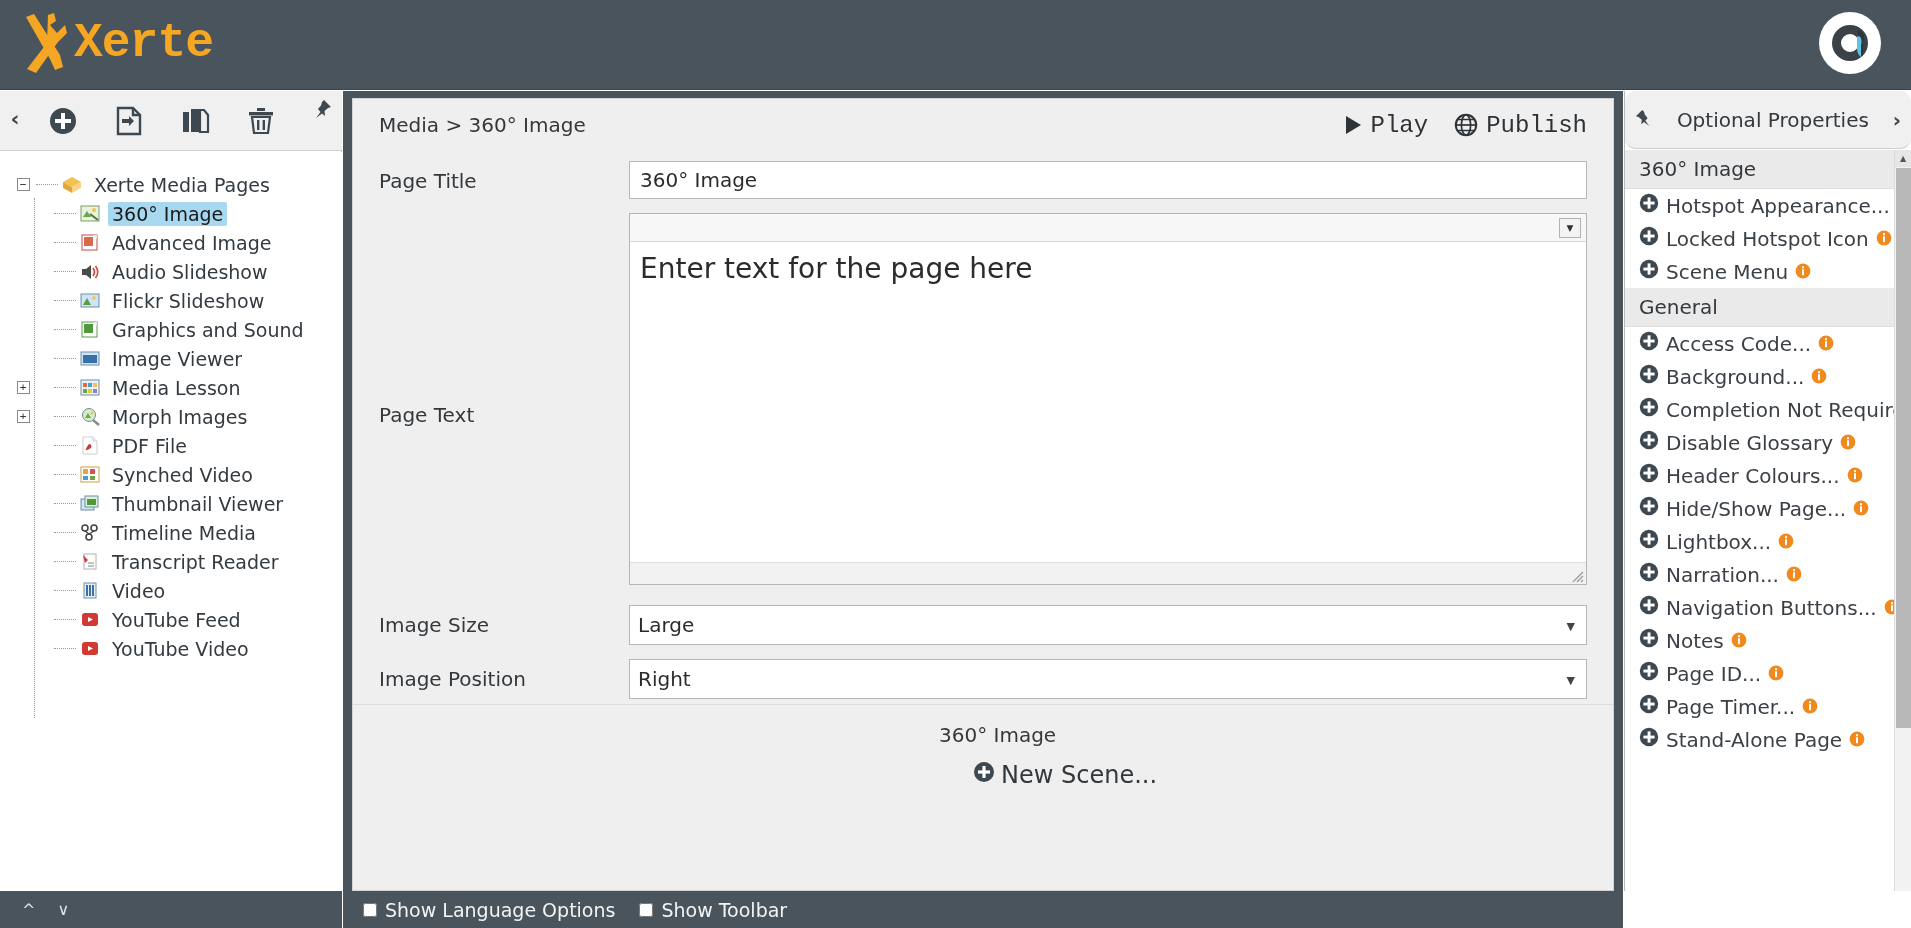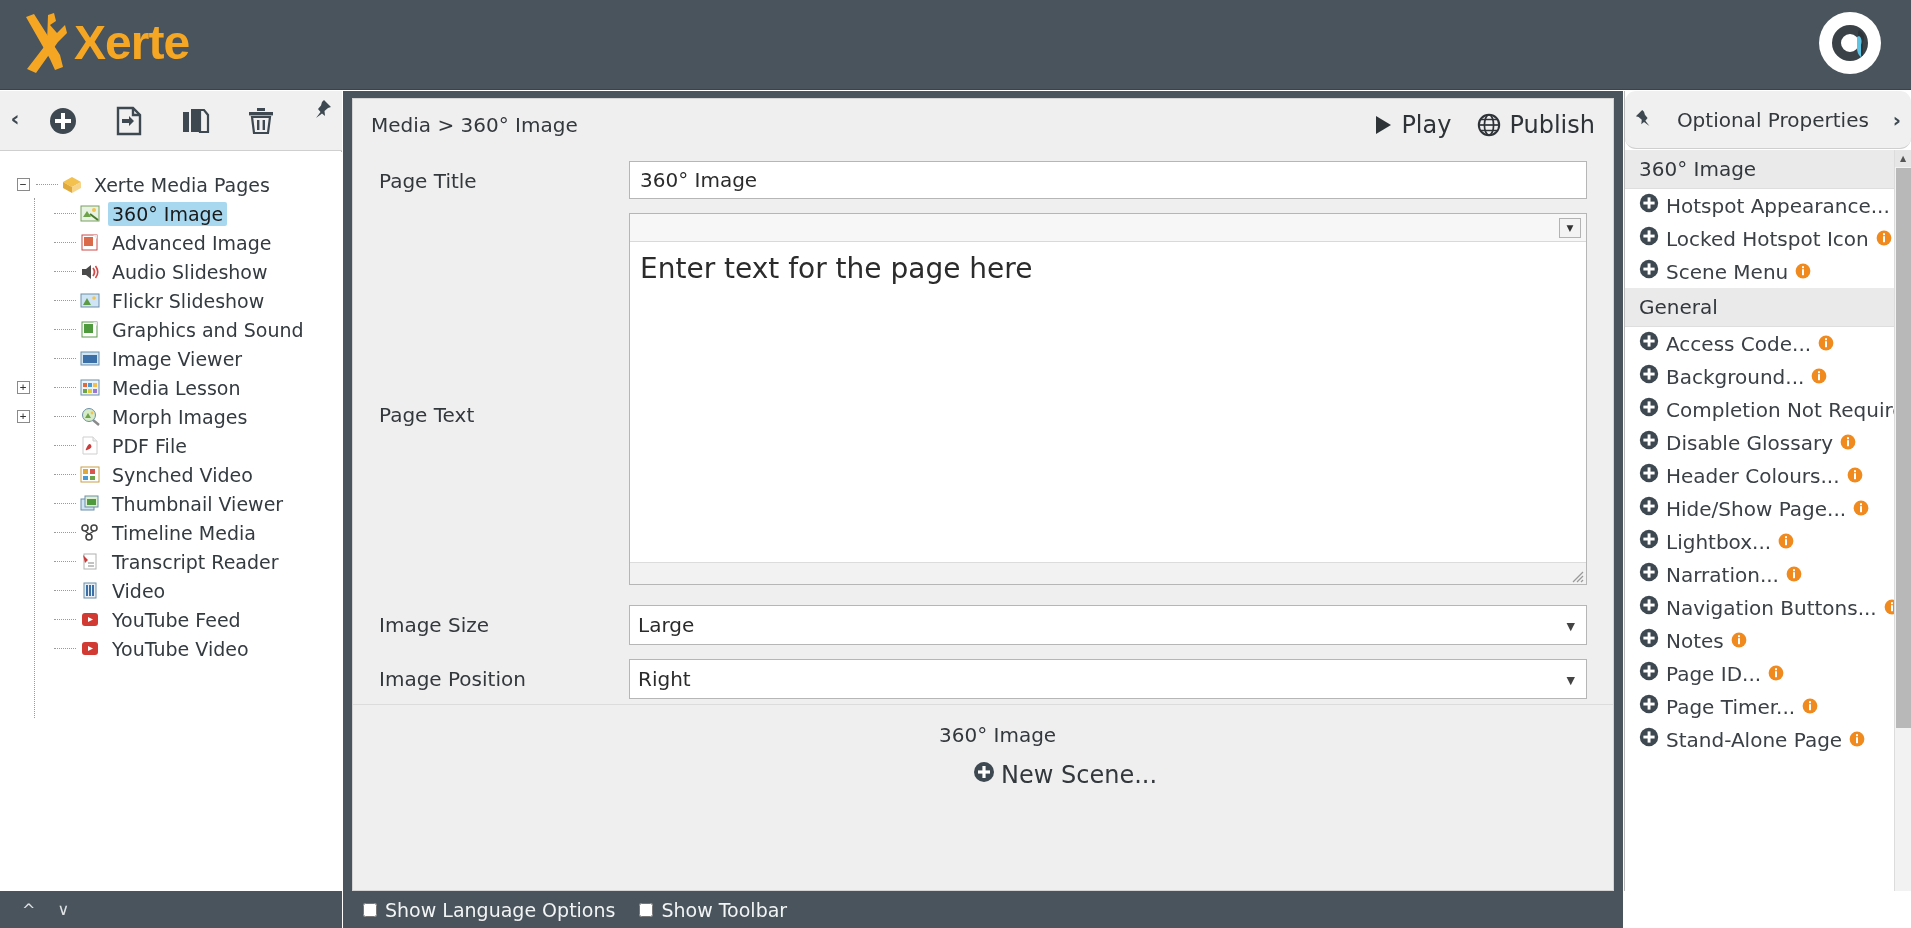--- a/index.html
+++ b/index.html
@@ -19,21 +19,21 @@
     border-bottom: 1px solid #3a434a;
   }
   #logo-wrap {
     position: absolute; left: 14px; top: 8px;
     display: flex; align-items: center; height: 70px;
   }
   #logo-svg { display: block; }
   #logo-text {
     font-size: 48px; font-weight: bold; color: #f5a623;
     letter-spacing: -1px; line-height: 1;
-    font-family: Liberation Sans, sans-serif;
+    font-family: Liberation Mono, monospace;
   }
   #brand-badge {
     position: absolute; right: 30px; top: 12px;
     width: 62px; height: 62px; border-radius: 50%;
     background: #ffffff;
     display: flex; align-items: center; justify-content: center;
   }
 
   
   #left-panel {
@@ -94,26 +94,26 @@
     width: 1280px; height: 800px;
     background: #4a545c;
     padding: 7px 9px 0 9px;
   }
   #center-inner {
     width: 100%; height: 100%;
     background: #efefef; border: 1px solid #d4d4d4;
     position: relative; overflow: hidden;
   }
   #crumbbar {
-    position: relative; height: 52px; padding: 0 18px;
+    position: relative; height: 52px; padding: 0 26px;
     display: flex; align-items: center; justify-content: space-between;
     background: #efefef;
   }
   #breadcrumb { font-size: 20px; color: #33383d; }
-  #actions { display: flex; align-items: center; gap: 26px; }
+  #actions { display: flex; align-items: center; gap: 26px; font-family: Liberation Mono, monospace; }
   .action-btn {
     display: flex; align-items: center; gap: 8px;
     font-size: 24px; color: #2e3338; cursor: pointer;
   }
 
   #form-area {
     position: absolute; left: 0; top: 44px; width: 100%; height: 703px;
     background: #efefef;
   }
   .form-row { display: flex; align-items: flex-start; padding: 0 26px; }

